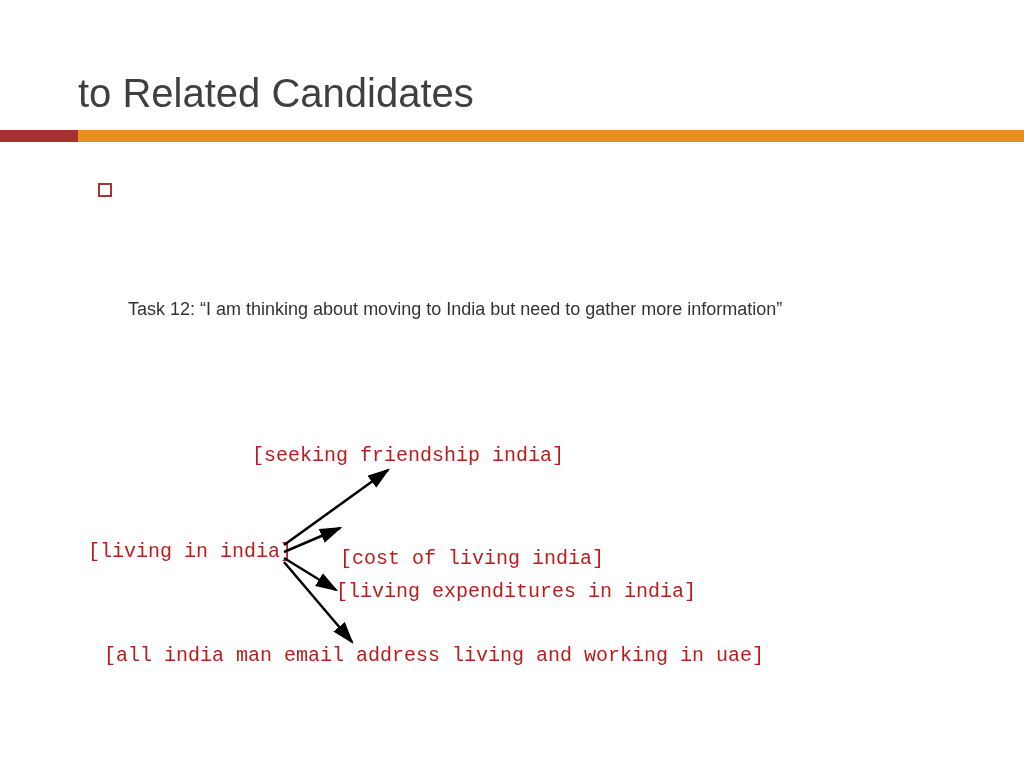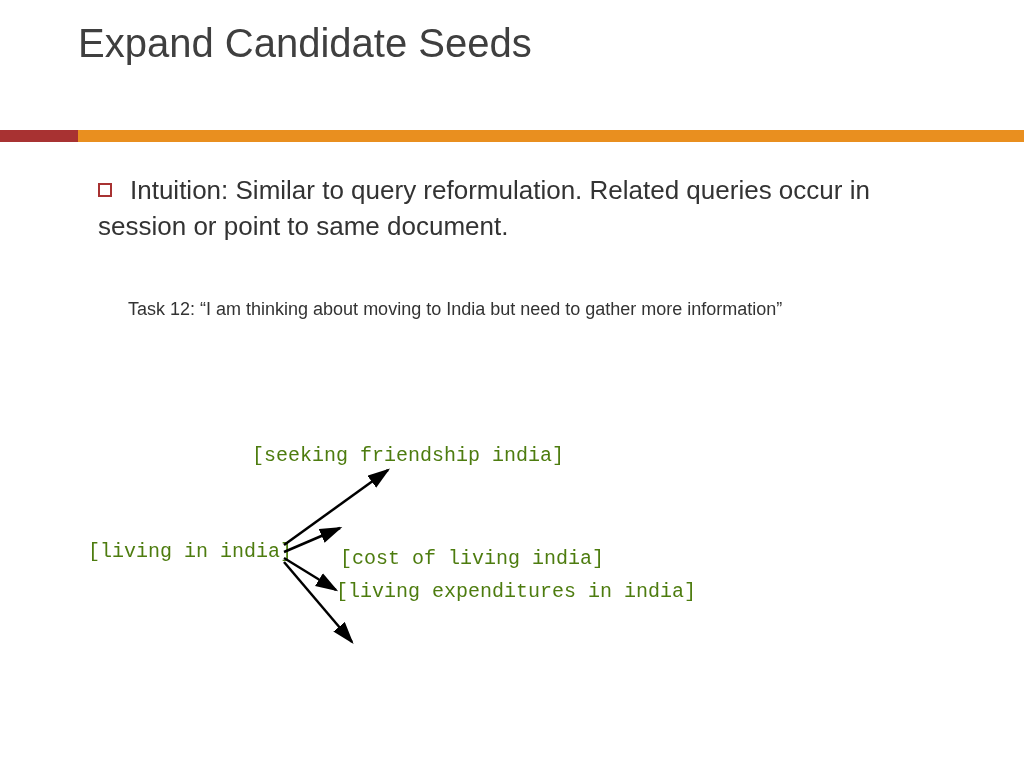--- a/index.html
+++ b/index.html
@@ -68,21 +68,21 @@
     left: 128px;
     top: 296px;
     right: 80px;
     font-size: 18px;
     line-height: 1.45;
     color: #333333;
   }
   .mono {
     font-family: "Courier New", Courier, monospace;
     font-size: 20px;
-    color: #4d7c0f;
+    color: #b91c1c;
     position: absolute;
     white-space: nowrap;
   }
   .seed   { left: 88px;  top: 540px; }
   .n1     { left: 252px; top: 444px; }
   .n2     { left: 340px; top: 516px; margin-top: 31px; }
   .n3     { left: 336px; top: 580px; }
   .n4     { left: 104px; top: 644px; }
   svg.arrows {
     position: absolute;
@@ -92,38 +92,40 @@
     height: 768px;
     pointer-events: none;
   }
 </style>
 </head>
 <body>
 
 <div class="slide">
 
   <div class="title">
-    <span>Expand Candidate Seeds</span><br>
+    <br>
+    <span>to Related Candidates</span>
   </div>
 
   <div class="accent-bar">
     <div class="accent-red"></div>
     <div class="accent-orange"></div>
   </div>
 
   <div class="bullet-row">
-    <span class="bullet-box"></span><span class="bullet-text">Intuition: Similar to query reformulation.  Related queries occur in session or point to same document.</span>
+    <span class="bullet-box"></span>
   </div>
 
   <div class="task">Task 12: “I am thinking about moving to India but need to gather more information”</div>
 
   <div class="mono seed">[living in india]</div>
   <div class="mono n1">[seeking friendship india]</div>
   <div class="mono n2">[cost of living india]</div>
   <div class="mono n3">[living expenditures in india]</div>
+  <div class="mono n4">[all india man email address living and working in uae]</div>
 
   <svg class="arrows">
     <defs>
       <marker id="ah" markerWidth="10" markerHeight="10" refX="8" refY="3" orient="auto">
         <path d="M0,0 L9,3 L0,6 Z" fill="#000"></path>
       </marker>
     </defs>
     <line x1="284" y1="545" x2="388" y2="470" stroke="#000" stroke-width="2.5" marker-end="url(#ah)"></line>
     <line x1="284" y1="552" x2="340" y2="528" stroke="#000" stroke-width="2.5" marker-end="url(#ah)"></line>
     <line x1="284" y1="558" x2="336" y2="590" stroke="#000" stroke-width="2.5" marker-end="url(#ah)"></line>

